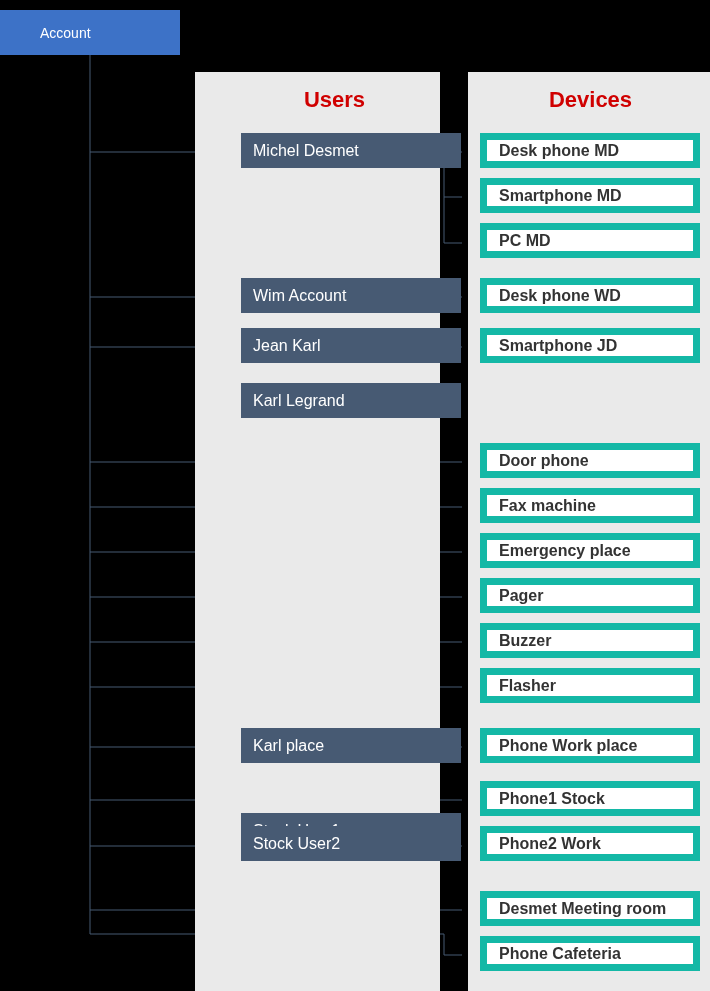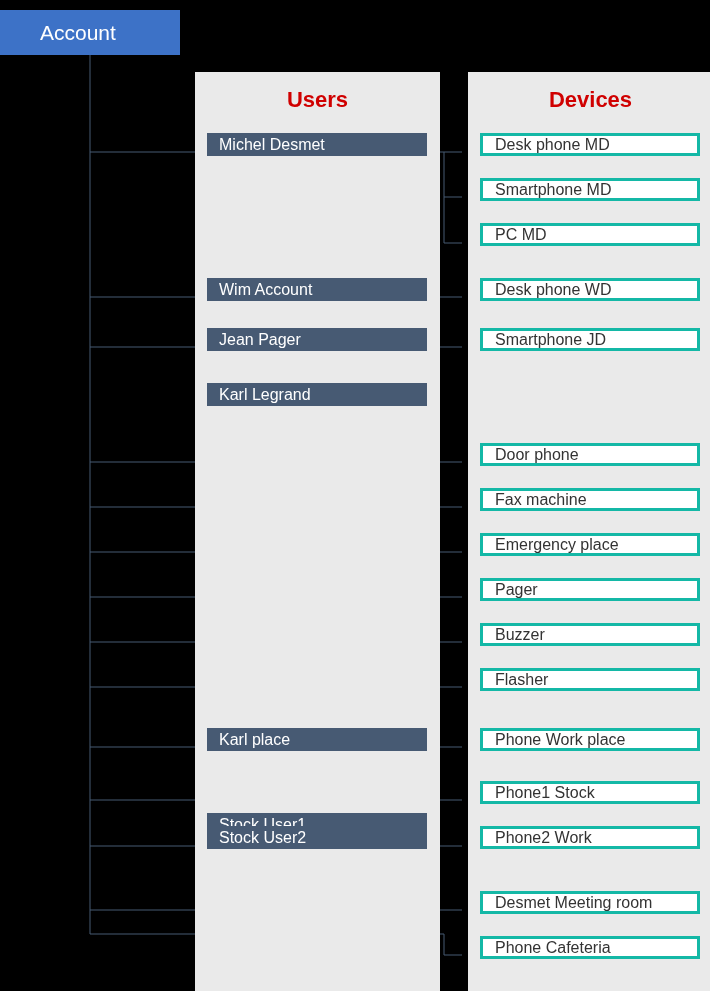--- a/index.html
+++ b/index.html
@@ -16,66 +16,68 @@
       overflow: hidden;
     }
     .account-box {
       position: absolute;
       left: 0;
       top: 10px;
       width: 180px;
       height: 45px;
       background: #3d72c7;
       color: #fff;
-      font-size: 21px;
+      font-size: 14px;
       display: flex;
       align-items: center;
       padding-left: 40px;
     }
     .column {
       position: absolute;
       top: 72px;
       width: 245px;
       background: #eaeaea;
       height: 919px;
     }
     .col-users {
       left: 195px;
+      padding-left: 34px;
     }
     .col-devices {
       left: 468px;
     }
     .col-header {
       color: #d00000;
       font-size: 22px;
       font-weight: bold;
       text-align: center;
       padding: 15px 0 20px 0;
     }
     .slots {
       position: relative;
     }
     .slot {
       position: absolute;
       left: 12px;
       width: 220px;
-      height: 23px;
+      height: 35px;
       display: flex;
       align-items: center;
       padding-left: 12px;
       font-size: 16px;
     }
     .user-box {
       background: #475a73;
       color: #fff;
     }
     .device-box {
       background: #fff;
       color: #333;
-      border: 3px solid #14b8a6;
+      border: 7px solid #14b8a6;
+      font-weight: bold;
     }
     svg.lines {
       position: absolute;
       left: 0;
       top: 0;
       width: 710px;
       height: 991px;
       pointer-events: none;
     }
   </style>
@@ -131,21 +133,21 @@
 <div class="column col-users">
   <div class="col-header">Users</div>
   <div class="slots">
     <div class="slot user-box" style="top:0px">
       <span>Michel Desmet</span>
     </div>
     <div class="slot user-box" style="top:145px">
       <span>Wim Account</span>
     </div>
     <div class="slot user-box" style="top:195px">
-      <span>Jean Pager</span>
+      <span>Jean Karl</span>
     </div>
     <div class="slot user-box" style="top:250px">
       <span>Karl Legrand</span>
     </div>
     <div class="slot user-box" style="top:595px">
       <span>Karl place</span>
     </div>
     <div class="slot user-box" style="top:680px">
       <span>Stock User1</span>
     </div>

